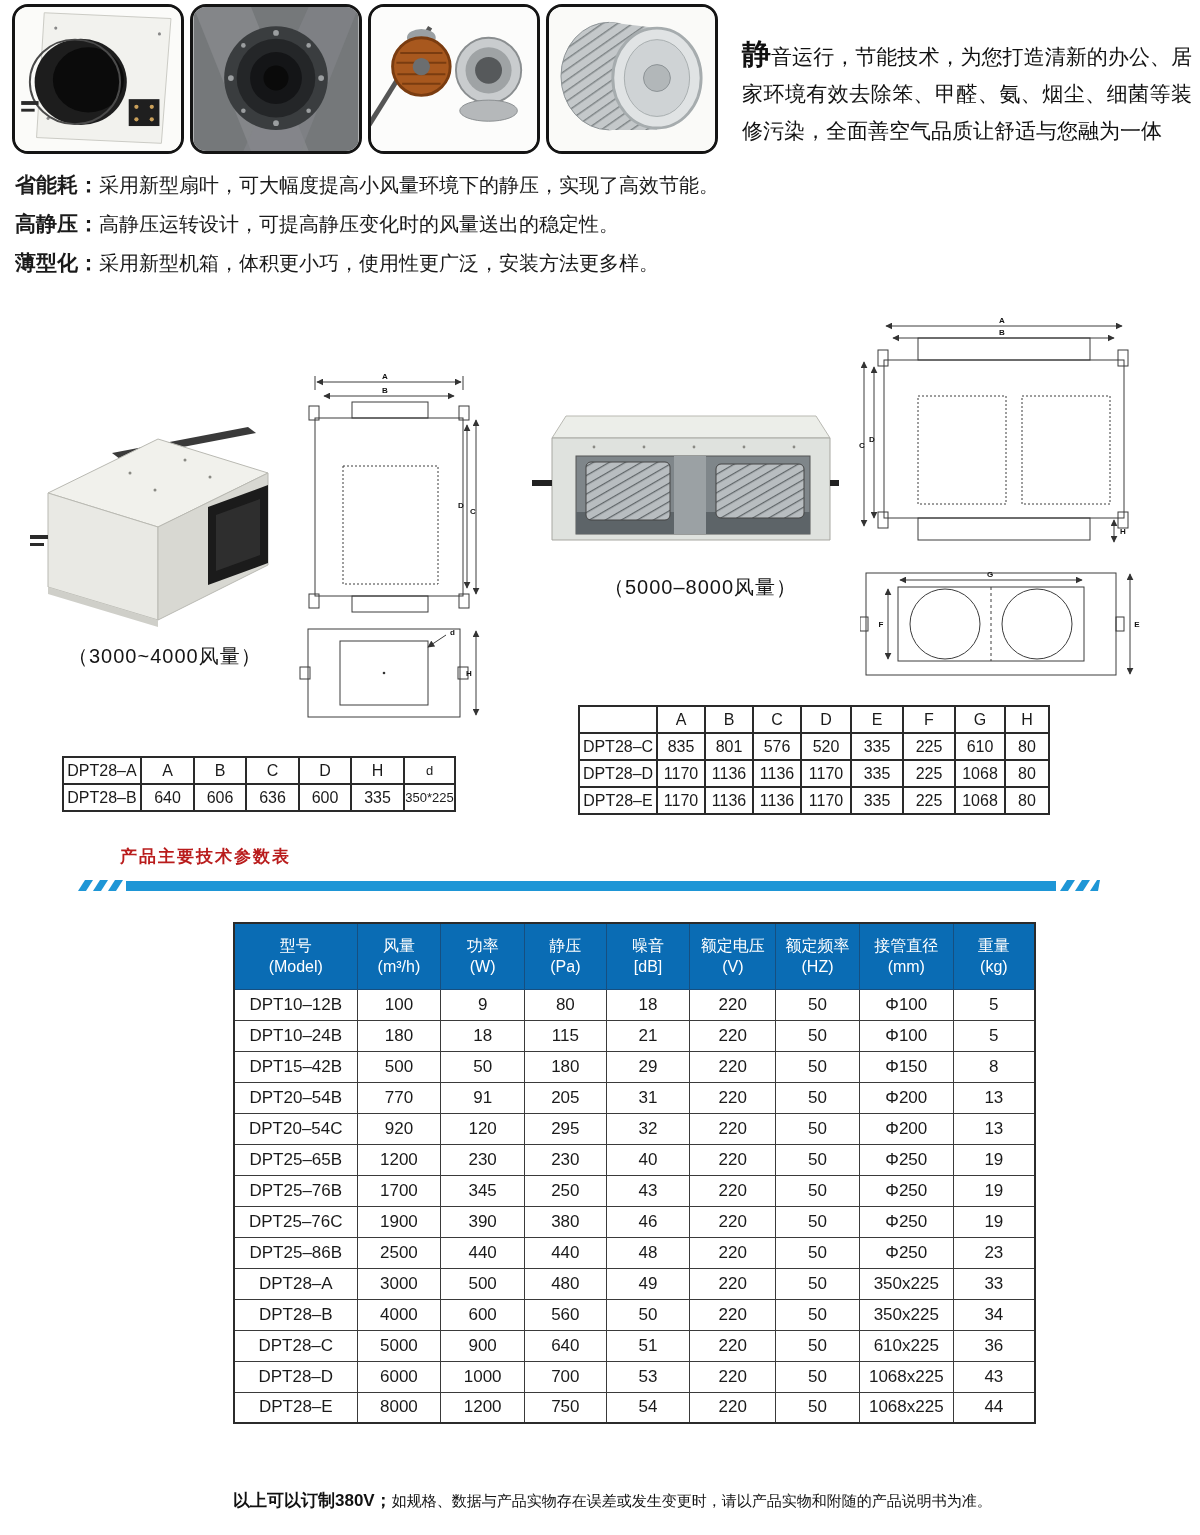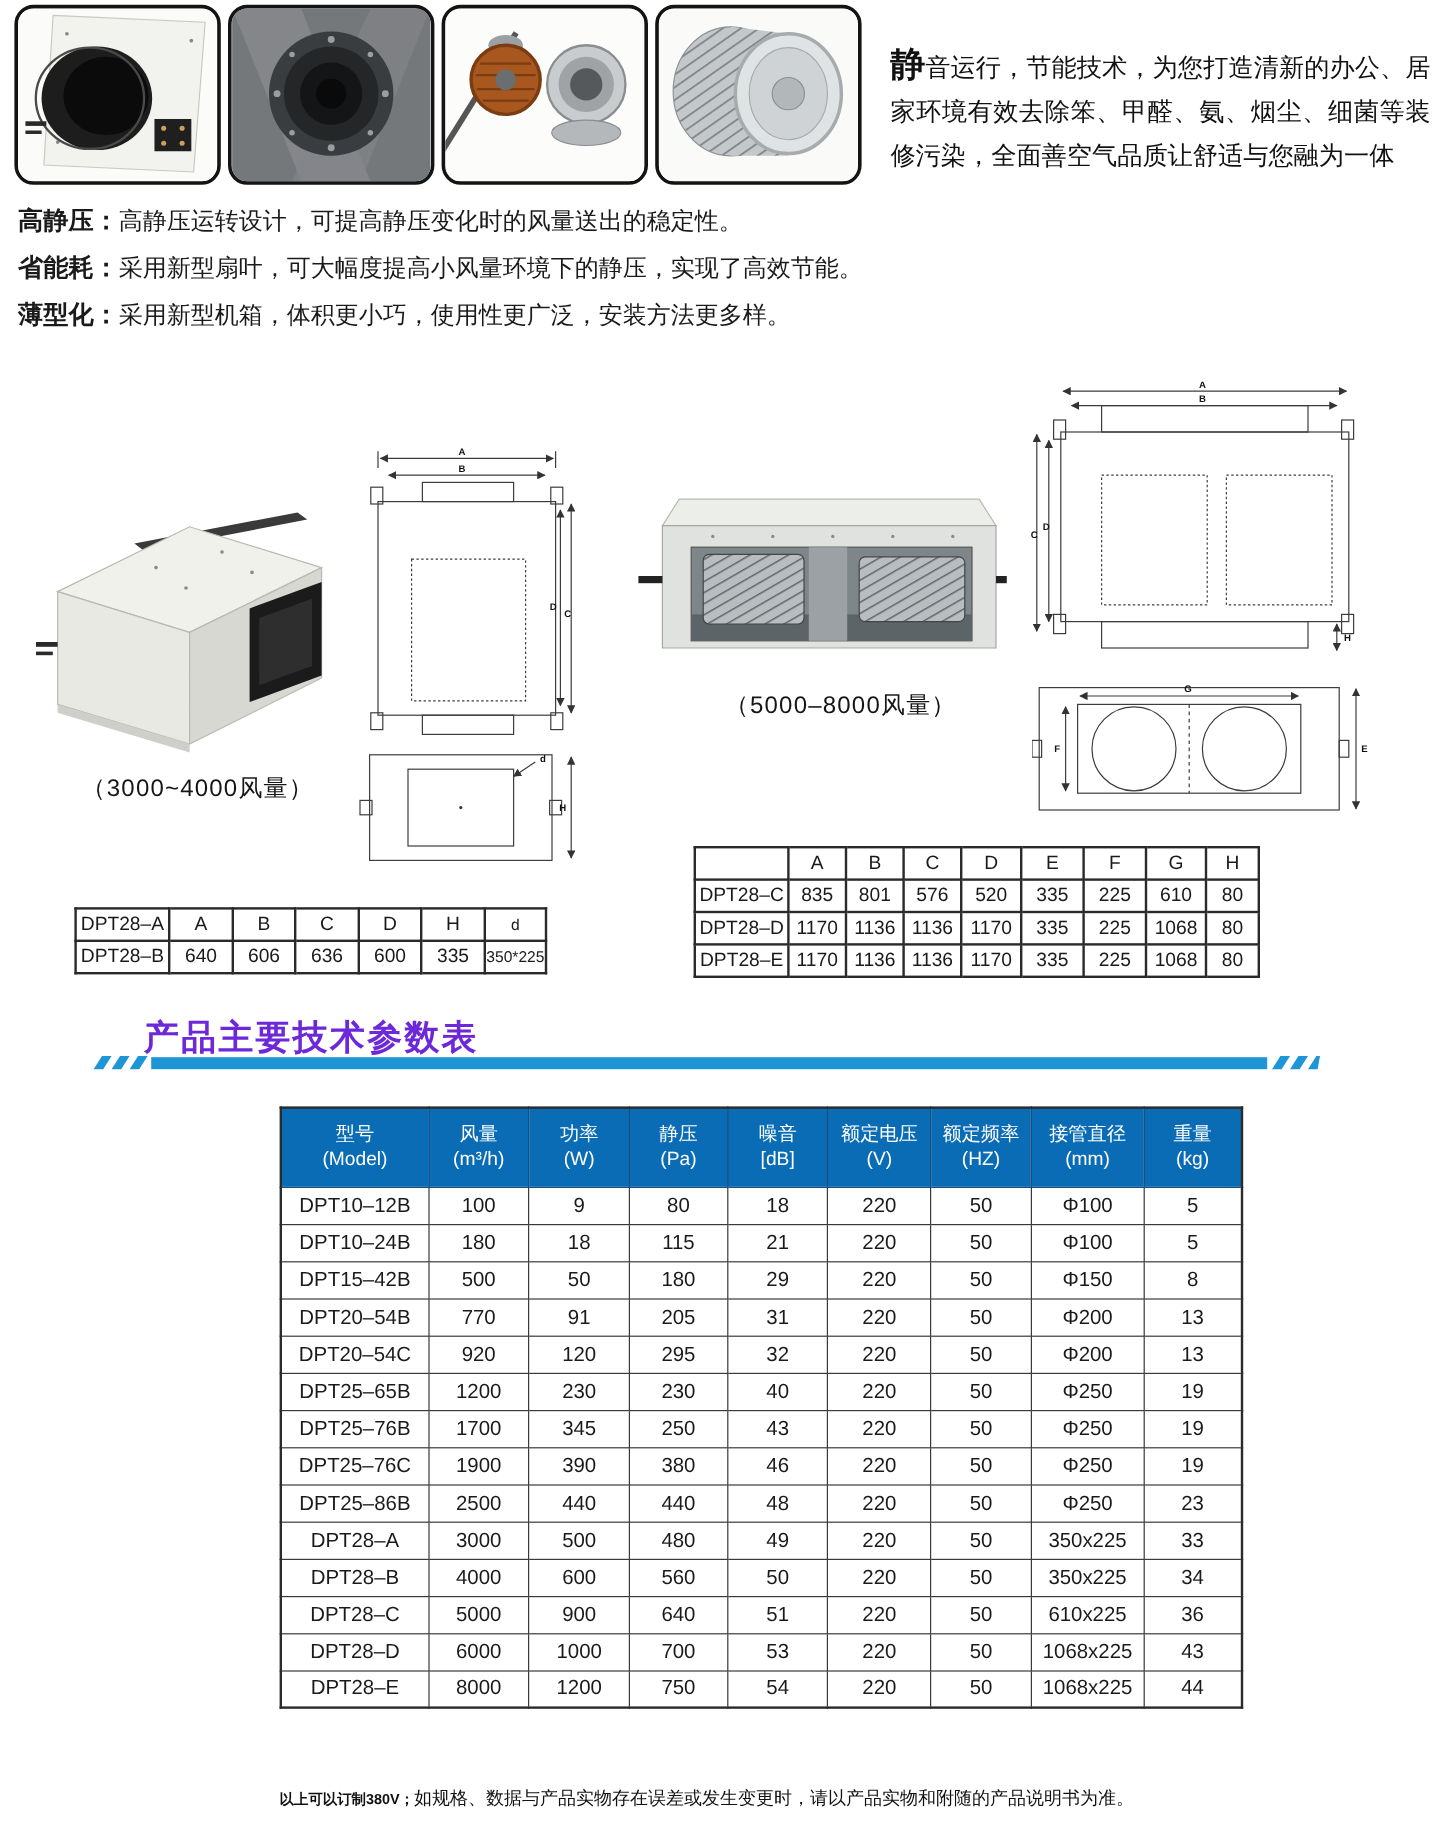--- a/index.html
+++ b/index.html
@@ -35,33 +35,33 @@
 
   
   table{border-collapse:collapse;table-layout:fixed;}
   .smalltbl{position:absolute;background:#fff;}
   .smalltbl td{border:2px solid #2a2a2a;text-align:center;font-size:16px;height:27px;overflow:hidden;white-space:nowrap;}
   #dim-ab{left:62px;top:756px;width:392px;}
   #dim-cde{left:578px;top:705px;width:470px;}
   #dim-ab td:last-child{font-size:13px;}
 
   
-  .section-title{position:absolute;left:120px;top:845px;font-size:29px;font-weight:600;color:#6d28d9;letter-spacing:2px;}
+  .section-title{position:absolute;left:120px;top:845px;font-size:17px;font-weight:600;color:#b91c1c;letter-spacing:2px;}
   .band{position:absolute;left:78px;top:878px;}
   .band-shape{fill:var(--band-blue);}
 
   
   #spec{position:absolute;left:233px;top:922px;width:803px;border:2px solid #2b2b2b;padding-left:24px;}
   #spec th{background:var(--hdr-blue);color:#fff;font-weight:normal;font-size:16px;line-height:21px;height:66px;border:1px solid #164f80;padding:2px 1px;}
   #spec th span{display:block;}
   #spec td{border:1px solid #3a3a3a;text-align:center;font-size:17px;height:31px;white-space:nowrap;}
 
   
   .footnote{position:absolute;left:233px;top:1489px;font-size:15px;color:#111;}
-  .footnote b{font-size:12px;}
+  .footnote b{font-size:17px;}
 </style>
 </head>
 <body>
 
 <div class="page">
 
   <div class="photos">
     <figure class="photo">
       <svg viewBox="0 0 172 150">
         <rect width="172" height="150" fill="#fbfbf9"></rect>
@@ -129,22 +129,22 @@
         <ellipse cx="112" cy="74" rx="46" ry="52" fill="#e0e3e4" stroke="#a6acae" stroke-width="3"></ellipse>
         <ellipse cx="112" cy="74" rx="34" ry="40" fill="#cfd3d5" stroke="#a6acae"></ellipse>
         <circle cx="112" cy="74" r="14" fill="#b2b7b9" stroke="#8a9093"></circle>
       </svg>
     </figure>
   </div>
 
   <p class="intro">静音运行，节能技术，为您打造清新的办公、居家环境有效去除笨、甲醛、氨、烟尘、细菌等装修污染，全面善空气品质让舒适与您融为一体</p>
 
   <div class="features">
+    <p class="feature"><span class="flabel">省能耗：</span><span>采用新型扇叶，可大幅度提高小风量环境下的静压，实现了高效节能。</span></p>
     <p class="feature"><span class="flabel">高静压：</span><span>高静压运转设计，可提高静压变化时的风量送出的稳定性。</span></p>
-    <p class="feature"><span class="flabel">省能耗：</span><span>采用新型扇叶，可大幅度提高小风量环境下的静压，实现了高效节能。</span></p>
     <p class="feature"><span class="flabel">薄型化：</span><span>采用新型机箱，体积更小巧，使用性更广泛，安装方法更多样。</span></p>
   </div>
 
   <div class="drawings">
 
     <svg style="left:20px;top:100px;" width="265" height="215" viewBox="0 0 265 215">
       <polygon points="92,38 228,12 236,18 100,44" fill="#3a3a3a"></polygon>
       <polygon points="28,78 138,24 248,58 138,112" fill="#f1f1ec" stroke="#b9b9b2"></polygon>
       <polygon points="28,78 138,112 138,205 28,172" fill="#e9e9e4" stroke="#b9b9b2"></polygon>
       <polygon points="138,112 248,58 248,150 138,205" fill="#d8d8d2" stroke="#b9b9b2"></polygon>

